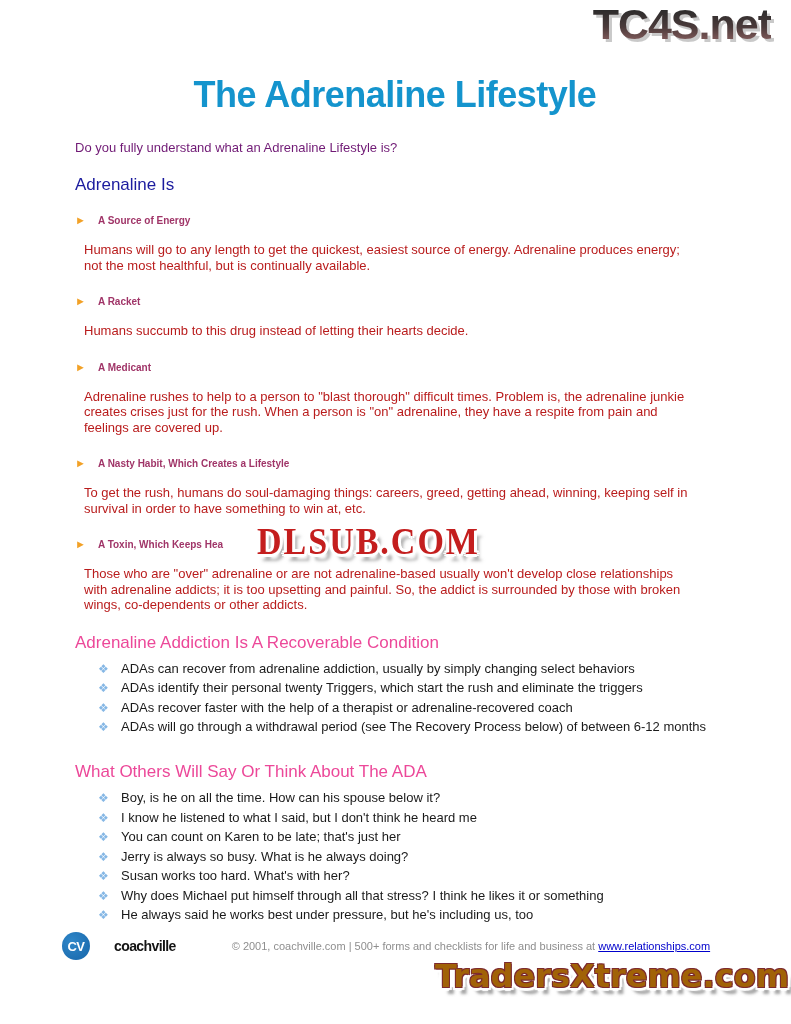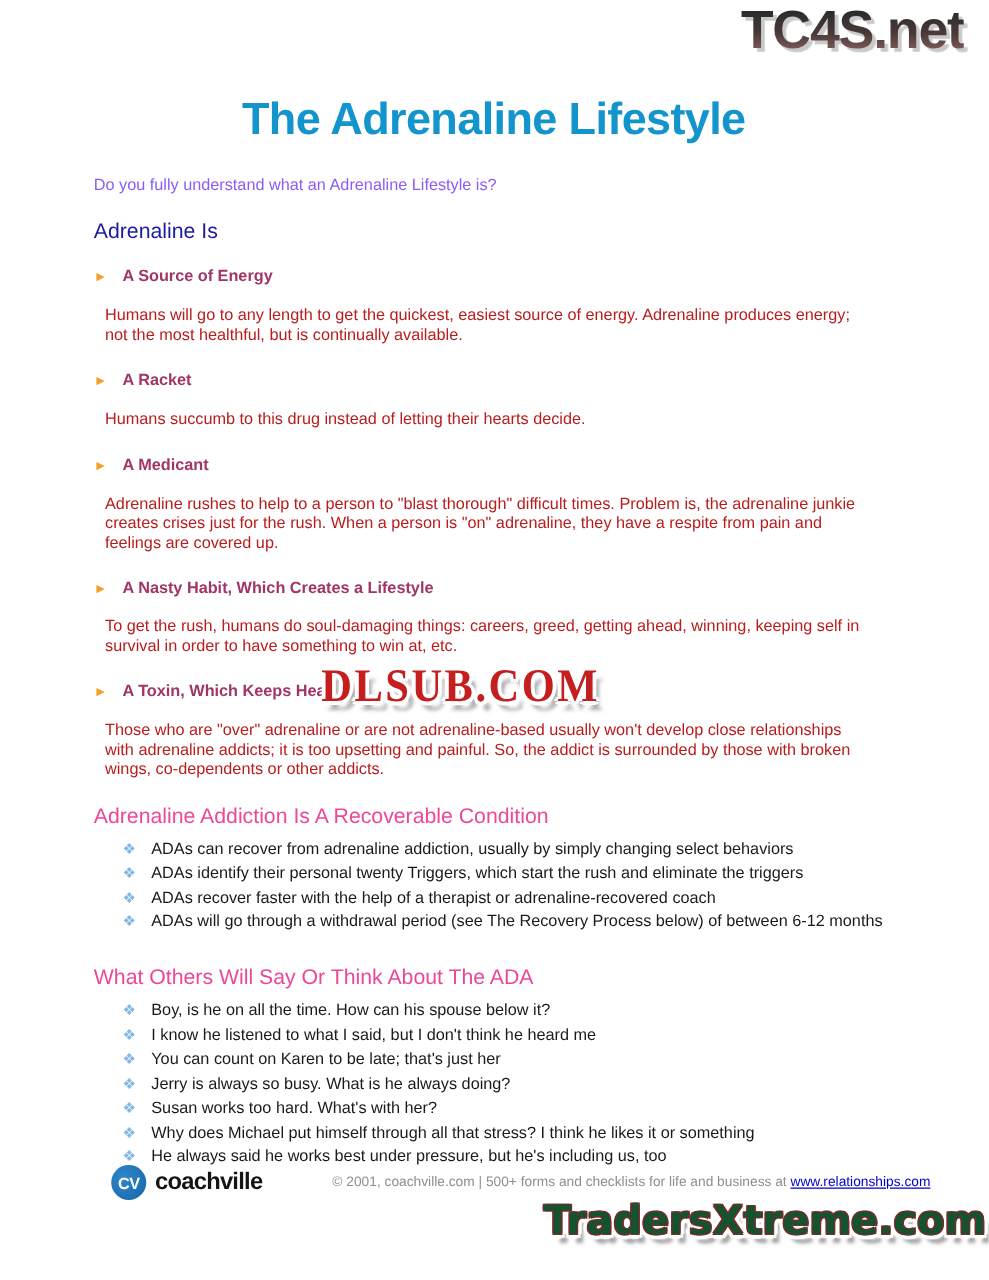--- a/index.html
+++ b/index.html
@@ -36,21 +36,21 @@
       -2px -2px 0 #fff, 2px -2px 0 #fff, -2px 2px 0 #fff, 2px 2px 0 #fff,
       -3px 0 0 #fff, 3px 0 0 #fff, 0 -3px 0 #fff, 0 3px 0 #fff,
       5px 6px 3px rgba(130,130,130,0.65);
     white-space: nowrap;
     z-index: 15;
   }
   .wm-traders {
     position: absolute; top: 957px; right: 2px;
     font-family: "DejaVu Sans", sans-serif;
     font-weight: bold; font-size: 32px; letter-spacing: 0px;
-    color: #14532d;
+    color: #a16207;
     text-shadow:
       -1px -1px 0 #7c2a2e, 1px -1px 0 #7c2a2e, -1px 1px 0 #7c2a2e, 1px 1px 0 #7c2a2e,
       -3px -3px 1px #ffffff, 3px -3px 1px #ffffff, -3px 3px 1px #ffffff, 3px 3px 1px #ffffff,
       -4px 0 1px #ffffff, 4px 0 1px #ffffff, 0 -4px 1px #ffffff, 0 4px 1px #ffffff,
       5px 7px 3px rgba(140,140,140,0.8);
     white-space: nowrap;
     z-index: 20;
   }
 
   
@@ -61,21 +61,21 @@
   }
   .doc-title {
     margin: 0; padding-top: 76px;
     text-align: center;
     font-size: 36px; font-weight: bold; letter-spacing: -0.5px;
     color: #1494cd;
     line-height: 38px;
   }
   .intro {
     margin: 26px 0 0 0;
-    font-size: 13px; color: #8b5cf6;
+    font-size: 13px; color: #701a75;
     line-height: 15px;
   }
   .h2 {
     margin: 22px 0 0 0;
     font-size: 17px; font-weight: normal;
     line-height: 15px;
   }
   .h2.navy { color: #1b1b9e; }
   .h2.magenta { color: #ec4899; }
 
@@ -84,21 +84,21 @@
     display: flex; align-items: baseline;
     margin-top: 21px;
   }
   .arrow {
     flex: 0 0 23px;
     font-size: 11px; color: #f2a126;
     line-height: 15px;
   }
   .sec-head h3 {
     margin: 0;
-    font-size: 13px; font-weight: bold;
+    font-size: 10px; font-weight: bold;
     color: #a03568; line-height: 15px;
   }
   .body-p {
     margin: 14px 0 0 9px;
     width: 614px;
     font-size: 13px; line-height: 15.5px;
     color: #b91c1c;
   }
 
   ul.blist {
@@ -111,37 +111,37 @@
     font-size: 13px; line-height: 14px;
   }
   .diamond {
     flex: 0 0 23px;
     font-size: 12px; color: #85b7e5;
   }
   ul.blist li .txt { white-space: nowrap; color: #1a1a1a; }
 
   
   .footer {
-    position: absolute; left: 89px; top: 932px;
+    position: absolute; left: 62px; top: 932px;
     width: 660px;
     display: flex; align-items: center;
   }
   .logo {
     display: flex; align-items: center;
   }
   .logo-circle {
     width: 28px; height: 28px;
     background: radial-gradient(circle at 35% 35%, #2f87c9, #1e6fb2 70%);
     border-radius: 50%;
     display: flex; align-items: center; justify-content: center;
     color: #ffffff; font-size: 13px; font-weight: bold; letter-spacing: -0.5px;
   }
   .logo-text {
-    margin-left: 7px;
-    font-size: 19px; font-weight: bold; color: #141414;
+    margin-left: 24px;
+    font-size: 14px; font-weight: bold; color: #141414;
     letter-spacing: -0.6px;
   }
   .copyright {
     margin-left: 56px;
     font-size: 11px; color: #8e8e8e;
     white-space: nowrap;
   }
   .copyright a {
     color: #0000cc; text-decoration: underline;
     cursor: pointer;

